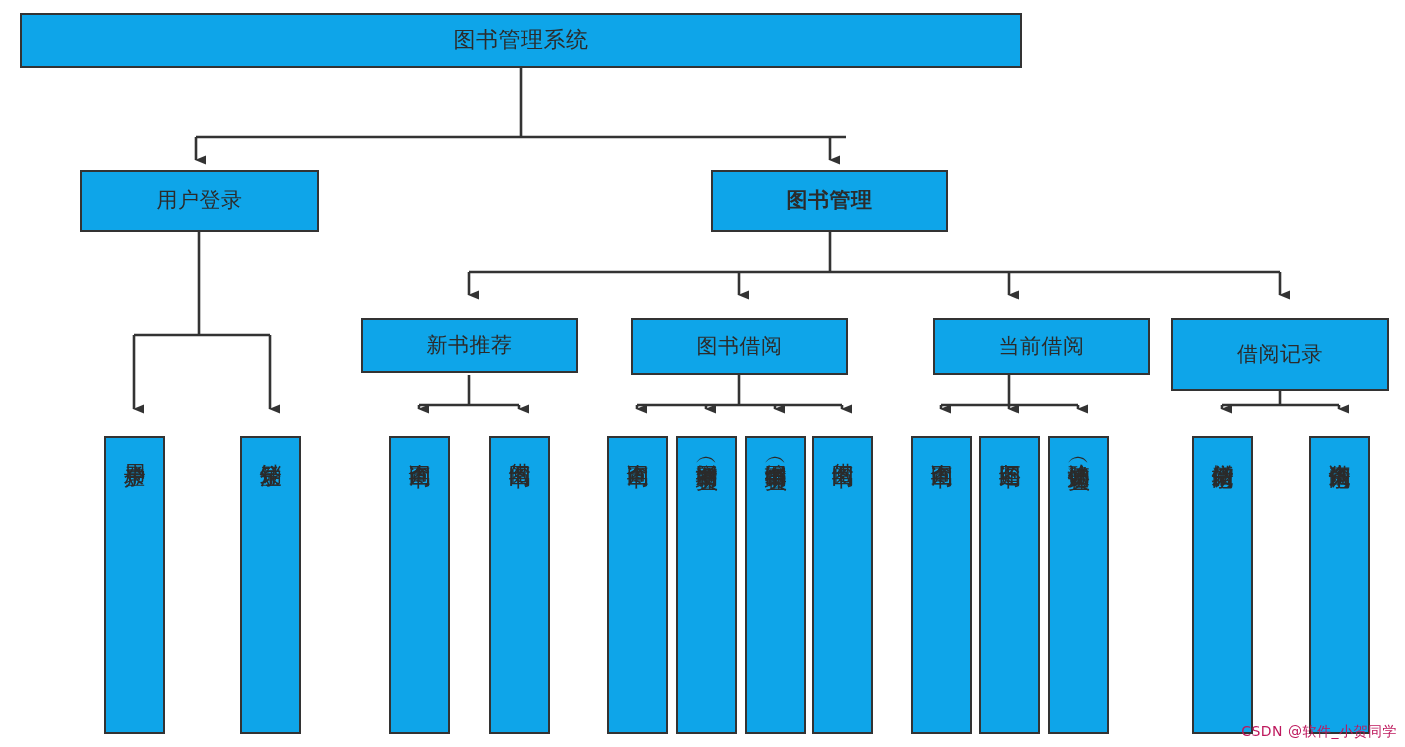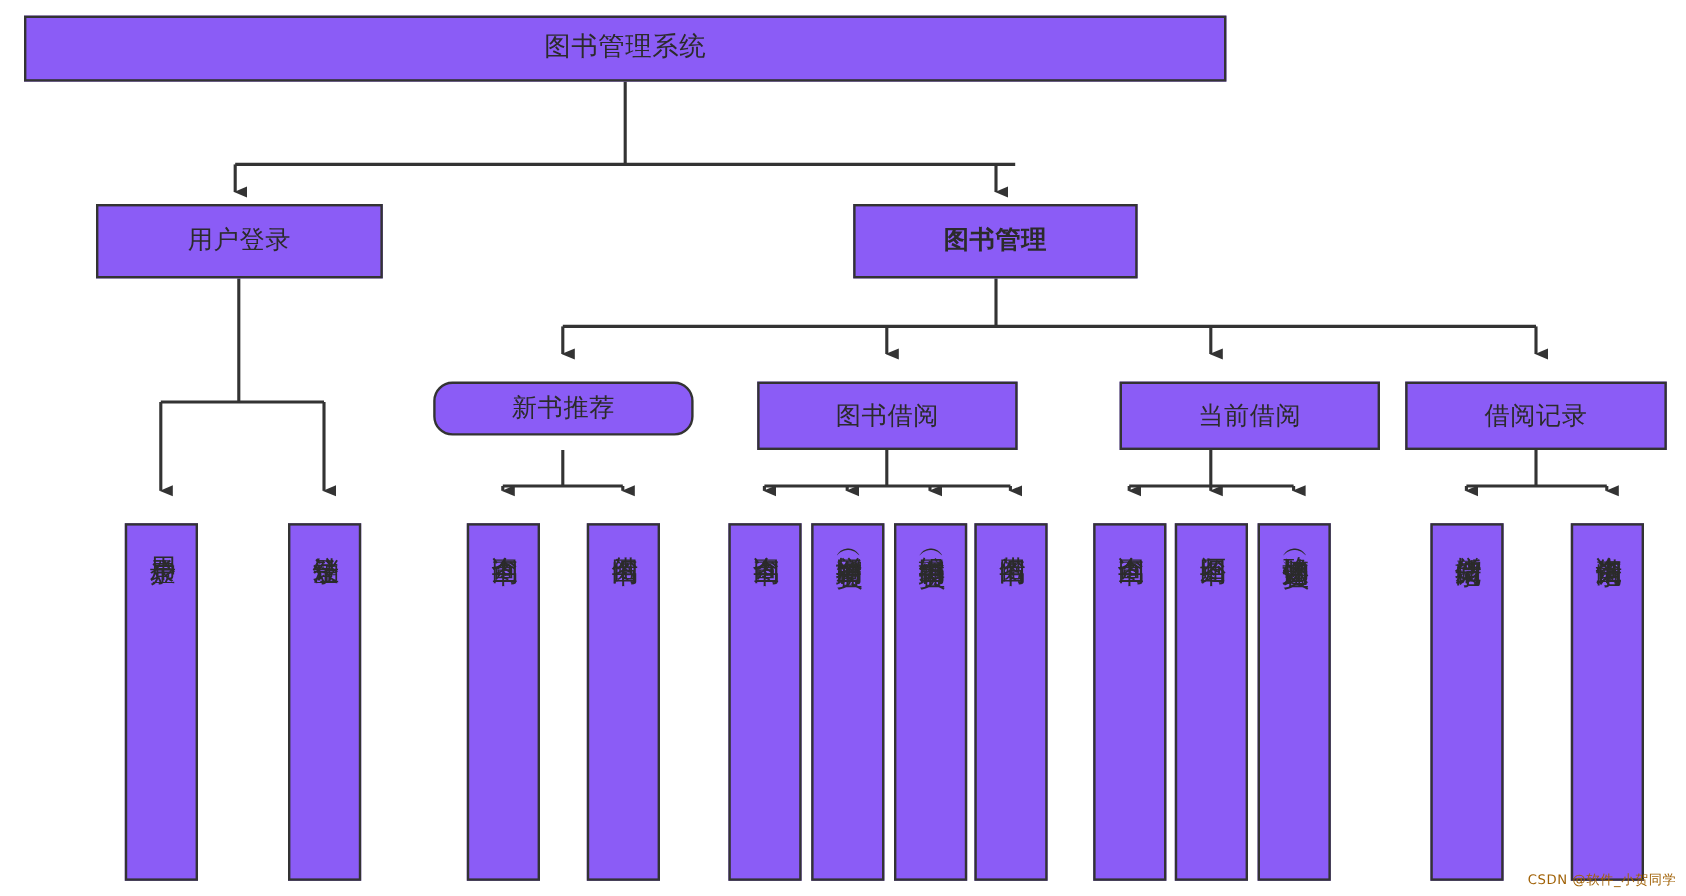--- a/index.html
+++ b/index.html
@@ -24,21 +24,21 @@
     position: absolute;
     left: 0;
     top: 0;
     width: 1405px;
     height: 747px;
     pointer-events: none;
   }
   .node {
     position: absolute;
     box-sizing: border-box;
-    background: #8b5cf6;
+    background: #0ea5e9;
     border: 2px solid #333333;
     display: flex;
     align-items: center;
     justify-content: center;
     color: #2b2b2b;
     z-index: 2;
   }
   .node .label {
     display: block;
     text-align: center;
@@ -63,22 +63,22 @@
     font-size: 22px;
     line-height: 1.02;
     letter-spacing: 1px;
     white-space: nowrap;
     margin: 0 auto;
   }
   #watermark {
     position: absolute;
     right: 8px;
     bottom: 6px;
-    font-size: 11px;
-    color: #a16207;
+    font-size: 14px;
+    color: #be185d;
     letter-spacing: 0.5px;
     z-index: 5;
     user-select: none;
     white-space: nowrap;
   }
 </style>
 </head>
 <body>
 
 <div id="diagram-root">
@@ -137,30 +137,30 @@
     <span class="label">图书管理系统</span>
   </div>
 
   <div class="node horiz" style="left:80px; top:170px; width:239px; height:62px;">
     <span class="label">用户登录</span>
   </div>
   <div class="node horiz" style="left:711px; top:170px; width:237px; height:62px;font-weight:bold;">
     <span class="label">图书管理</span>
   </div>
 
-  <div class="node horiz" style="left:361px; top:318px; width:217px; height:45px;border-radius:16px;">
+  <div class="node horiz" style="left:361px; top:318px; width:217px; height:55px;">
     <span class="label">新书推荐</span>
   </div>
   <div class="node horiz" style="left:631px; top:318px; width:217px; height:57px;">
     <span class="label">图书借阅</span>
   </div>
   <div class="node horiz" style="left:901px; top:318px; width:217px; height:57px;margin-left:32px;">
     <span class="label">当前借阅</span>
   </div>
-  <div class="node horiz" style="left:1171px; top:318px; width:218px; height:57px;">
+  <div class="node horiz" style="left:1171px; top:318px; width:218px; height:73px;">
     <span class="label">借阅记录</span>
   </div>
 
   <div class="node vert" style="left:104px; top:436px; width:61px; height:298px;">
     <span class="label">用户登录</span>
   </div>
   <div class="node vert" style="left:240px; top:436px; width:61px; height:298px;">
     <span class="label">注销登录</span>
   </div>
 

